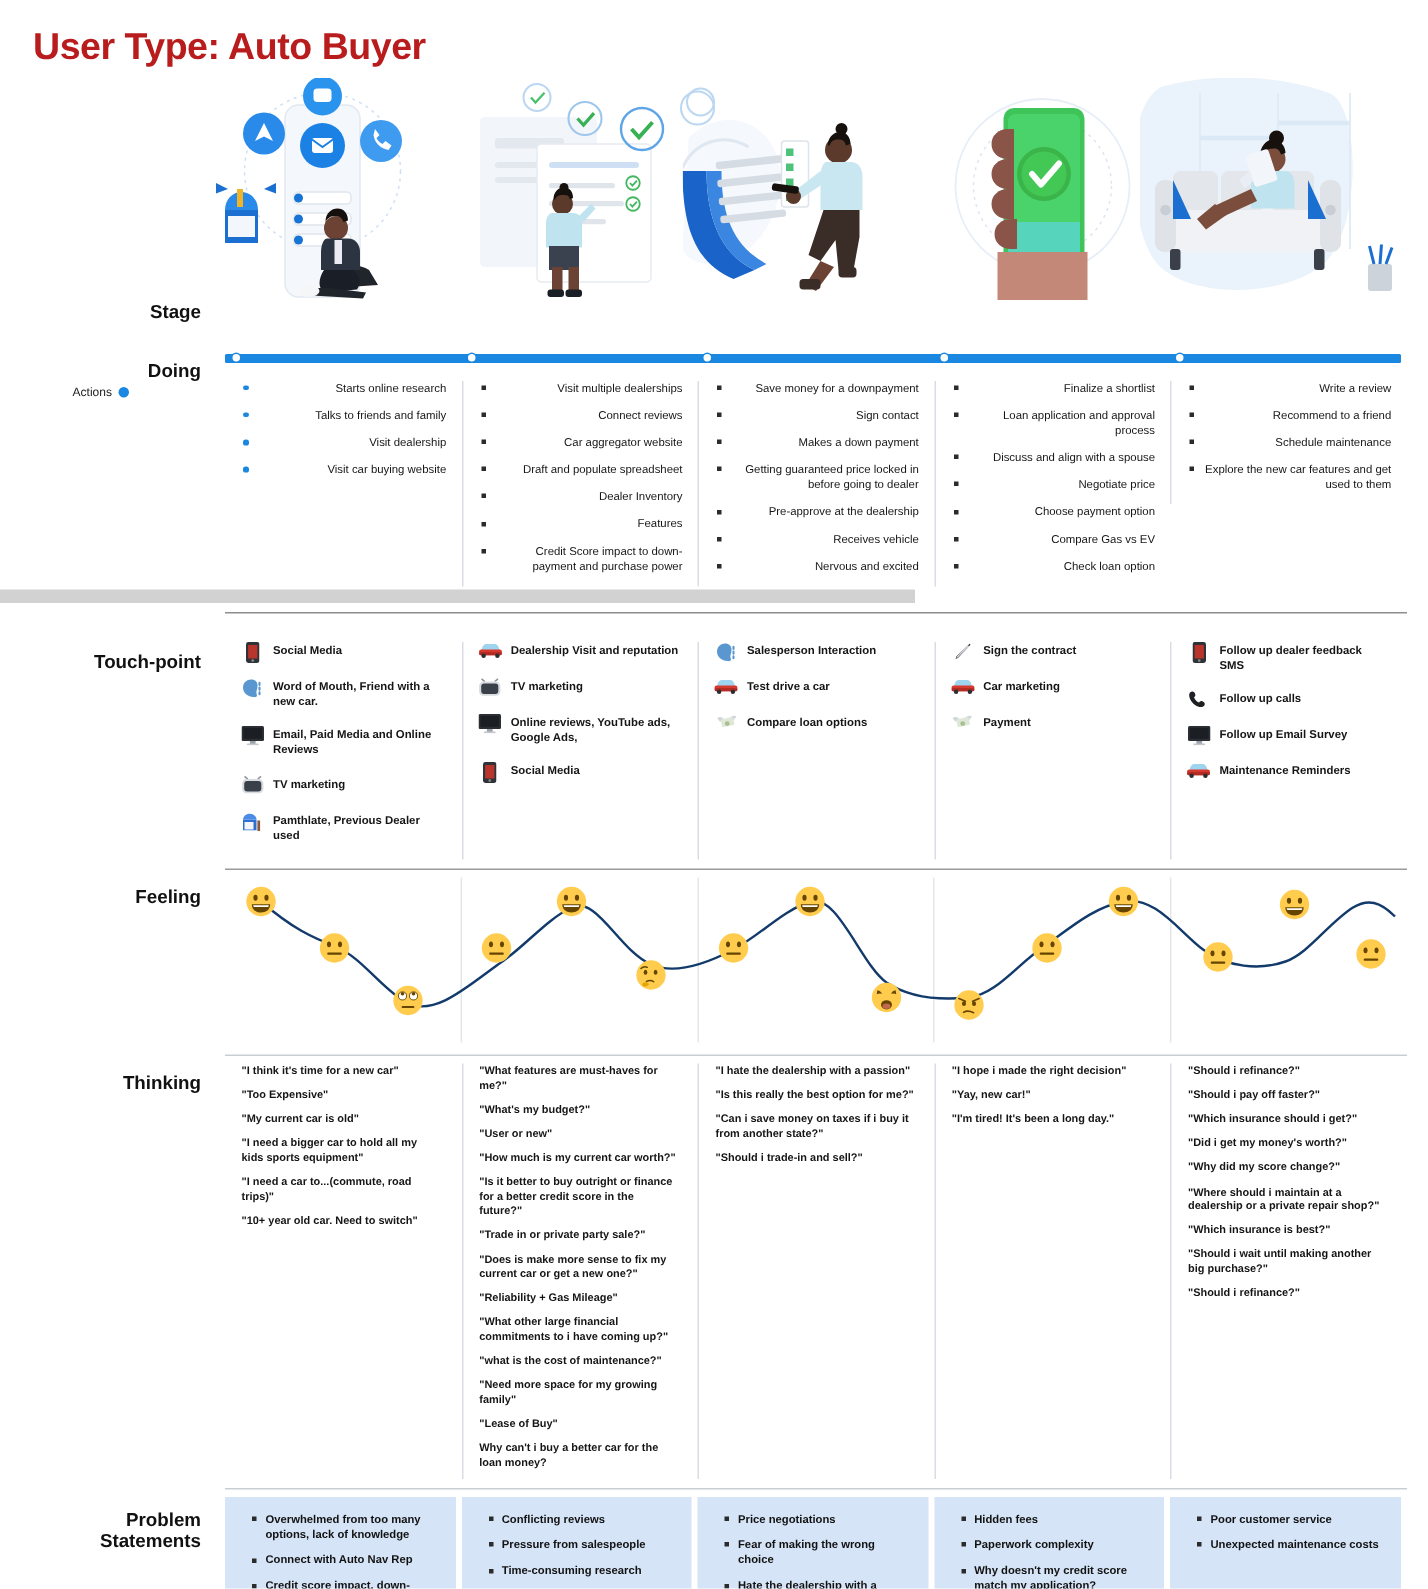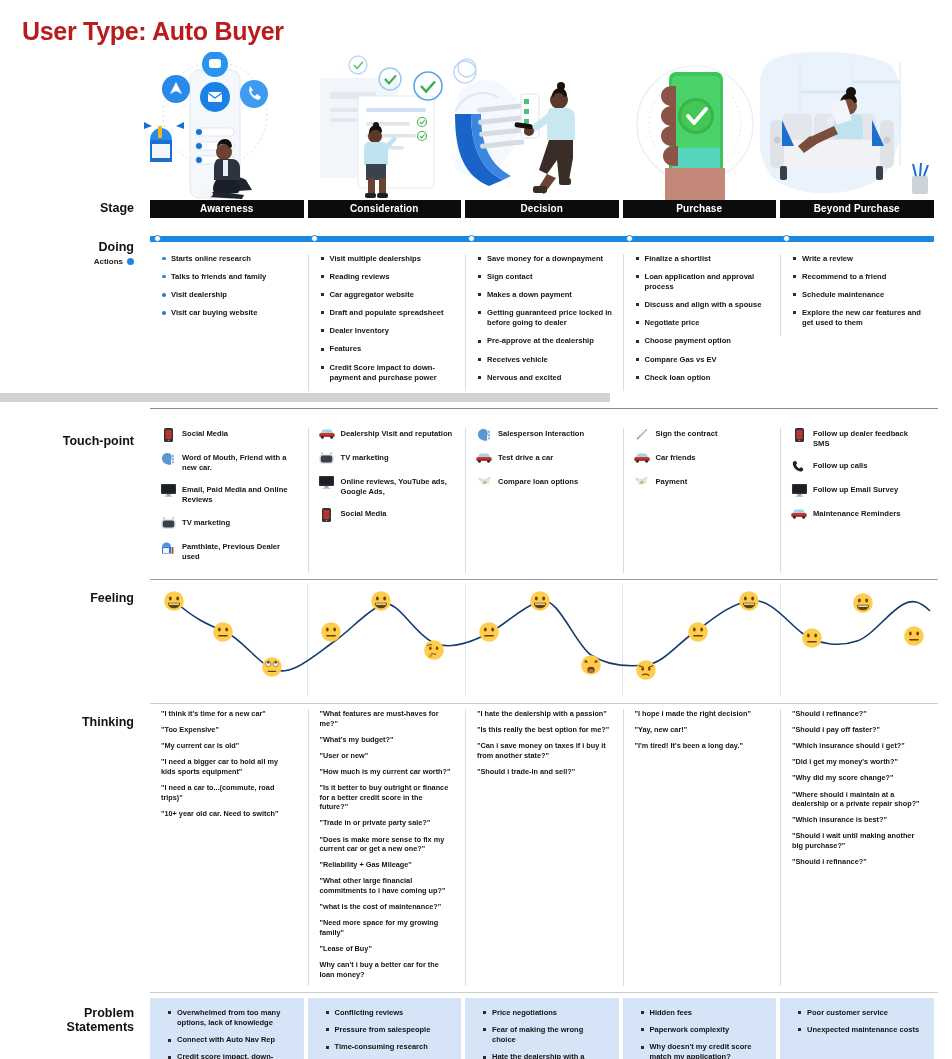--- a/index.html
+++ b/index.html
@@ -57,24 +57,25 @@
     width: 146px;
     text-align: right;
     padding-right: 12px;
     font-size: 12.5px;
     font-weight: bold;
     color: #111;
     line-height: 1.15;
   }
   .row-sublabel {
     font-size: 8px;
-    font-weight: bold;
+    font-weight: normal;
     color: #222;
     display: block;
     margin-top: 3px;
+    text-align: center;
   }
   .cols {
     position: relative;
     margin-left: 150px;
     width: 788px;
     display: flex;
   }
   .col {
     width: 153.5px;
     flex: 0 0 153.5px;
@@ -122,26 +123,27 @@
     background: #ffffff;
     border: 1px solid #1a87e0;
   }
 
   
   .actions-cols { align-items: flex-start; }
   .cell-divider { border-left: 1px solid #d9dde3; }
   .bullets { list-style: none; margin: 0; padding: 0 6px 0 12px; }
   .bullets li {
     font-size: 7.6px;
-    font-weight: bold;
+    font-weight: normal;
     color: #151515;
     line-height: 1.34;
     margin-bottom: 8px;
     position: relative;
     padding-left: 9px;
+    text-align: right;
   }
   .bullets li::before {
     content: "";
     position: absolute;
     left: 0;
     top: 3.2px;
     width: 3px;
     height: 3px;
     background: #2b2b2b;
   }
@@ -425,37 +427,20 @@
       <rect x="152" y="124" width="16" height="18" rx="2" fill="#cdd3da"></rect>
       <path d="M156 124l-3-12M160 124l1-13M164 124l4-11" stroke="#1b6fd0" stroke-width="2" fill="none"></path>
     </svg>
   </div>
 </div>
 
 <div class="journey">
 
   <div class="row stage-row">
     <div class="row-label" style="top:1px;">Stage</div>
-    <div class="cols">
-      <div class="col">
-          <div class="stage-chip">Awareness</div>
-        </div>
-      <div class="col">
-          <div class="stage-chip">Consideration</div>
-        </div>
-      <div class="col">
-          <div class="stage-chip">Decision</div>
-        </div>
-      <div class="col">
-          <div class="stage-chip">Purchase</div>
-        </div>
-      <div class="col">
-          <div class="stage-chip">Beyond Purchase</div>
-        </div>
-    </div>
   </div>
 
   <div class="row">
     <div class="row-label" style="top:8px;">
       <span>Doing</span>
       <span class="row-sublabel"><span>Actions</span><span class="dot-legend"></span></span>
     </div>
     <div class="timeline-wrap">
       <div class="timeline-bar"></div>
       <div class="timeline-dot" style="left:4px;"></div>
@@ -472,21 +457,21 @@
         <ul class="bullets blue">
           <li>Starts online research</li>
           <li>Talks to friends and family</li>
           <li>Visit dealership</li>
           <li>Visit car buying website</li>
         </ul>
       </div>
       <div class="col cell-divider">
         <ul class="bullets">
           <li>Visit multiple dealerships</li>
-          <li>Reading reviews</li>
+          <li>Connect reviews</li>
           <li>Car aggregator website</li>
           <li>Draft and populate spreadsheet</li>
           <li>Dealer Inventory</li>
           <li>Features</li>
           <li>Credit Score impact to down-payment and purchase power</li>
         </ul>
       </div>
       <div class="col cell-divider">
         <ul class="bullets">
           <li>Save money for a downpayment</li>
@@ -684,21 +669,21 @@
           <li>
             <span class="tp-icon">
                 <svg width="16" height="11" viewBox="0 0 16 11">
                   <path d="M2 5.4C2.6 3 3.4 1.6 5 1.4h6c1.6.2 2.4 1.6 3 4z" fill="#9fd4ee"></path>
                   <rect x="0.4" y="5" width="15.2" height="3.8" rx="1.4" fill="#d8392f"></rect>
                   <rect x="0.4" y="6.6" width="15.2" height="2.2" rx="1" fill="#b32b23"></rect>
                   <circle cx="3.4" cy="9.2" r="1.5" fill="#2b2f34"></circle>
                   <circle cx="12.6" cy="9.2" r="1.5" fill="#2b2f34"></circle>
                 </svg>
               </span>
-            <span class="tp-text">Car friends</span>
+            <span class="tp-text">Car marketing</span>
           </li>
           <li>
             <span class="tp-icon">
                 <svg width="15" height="12" viewBox="0 0 15 12">
                   <path d="M1 2.6c2-1.2 3.6-.6 4.4.8L3 5.2z" fill="#cfd6de"></path>
                   <path d="M14 1.6c-2-1-3.8-.2-4.4 1.2l2.6 1.2z" fill="#cfd6de"></path>
                   <rect x="3.4" y="3.6" width="8.4" height="5.4" rx=".8" fill="#dfe8d7" transform="rotate(-12 3.4 3.6)"></rect>
                   <circle cx="7.8" cy="6.4" r="1.6" fill="#a8bf92"></circle>
                 </svg>
               </span>

